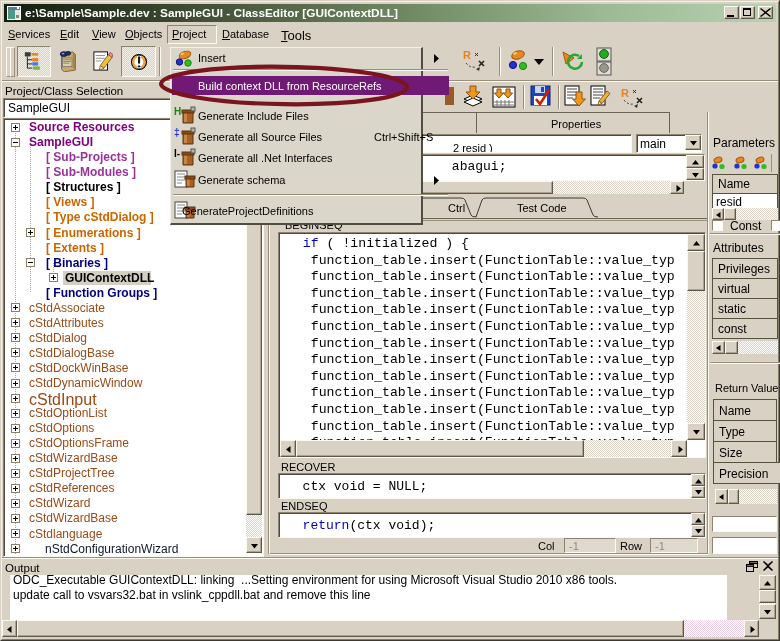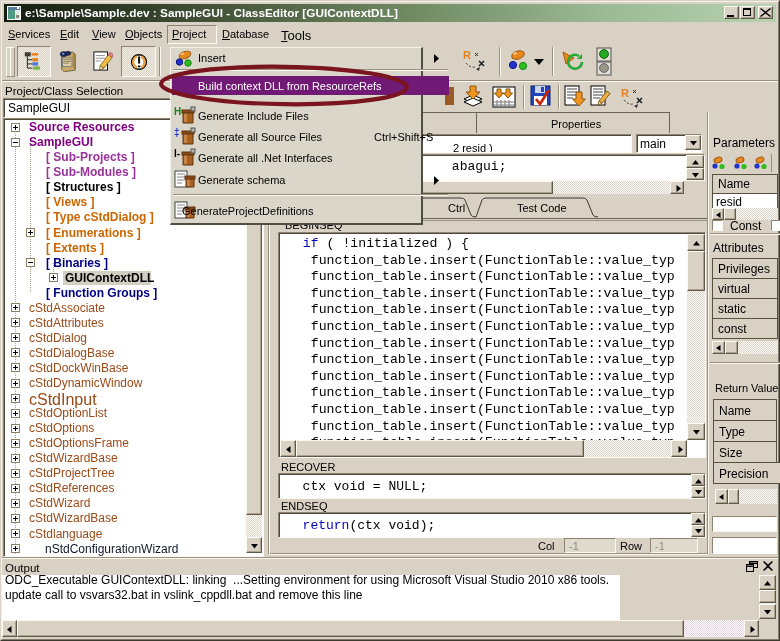--- a/index.html
+++ b/index.html
@@ -510,21 +510,21 @@
 <div class="a t" style="left:5px;top:562px;font-size:11.5px;color:#000">Output</div>
 <svg class="a" style="left:746px;top:561px" width="12" height="11" viewBox="0 0 12 11">
     <rect x="3.5" y="0.5" width="8" height="6" fill="none" stroke="#000"></rect>
     <rect x="3.5" y="1.5" width="8" height="1.6" fill="#000"></rect>
     <rect x="0.5" y="3.5" width="7" height="7" fill="#d9d1c4" stroke="#000"></rect>
     <rect x="0.5" y="4.5" width="7" height="1.4" fill="#000"></rect>
   </svg>
 <svg class="a" style="left:763px;top:561px" width="10" height="10" viewBox="0 0 10 10">
     <path d="M1 0 L5 3.4 L9 0 L10 1 L6 5 L10 9 L9 10 L5 6.6 L1 10 L0 9 L4 5 L0 1 Z" fill="#000"></path>
   </svg>
-<div class="a" style="left:2px;top:575px;width:618px;height:45px;background:#fff;overflow:hidden">
+<div class="a" style="left:10px;top:575px;width:717px;height:45px;background:#fff;overflow:hidden">
     <div class="a t" style="left:3px;top:-2px;font-size:12px;line-height:14.8px;color:#000">ODC_Executable GUIContextDLL: linking  ...Setting environment for using Microsoft Visual Studio 2010 x86 tools.<br>update call to vsvars32.bat in vslink_cppdll.bat and remove this line</div>
   </div>
 <div class="a" style="left:759px;top:575px;width:17px;height:45px">
     <div class="a btn" style="left:0;top:0;width:17px;height:15px;box-sizing:border-box">
       <svg class="a" style="left:4px;top:5px" width="7" height="5" viewBox="0 0 7 5">
         <path d="M0 4.5 H7 L3.5 0 Z" fill="#000"></path>
       </svg>
     </div>
     <div class="a btn" style="left:0;top:15px;width:17px;height:13px;box-sizing:border-box"></div>
     <div class="a pink" style="left:0;top:28px;width:17px;height:1px"></div>

